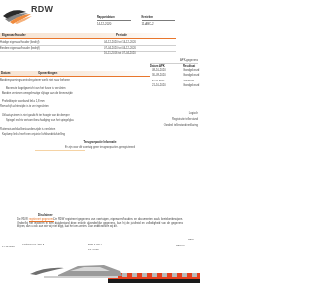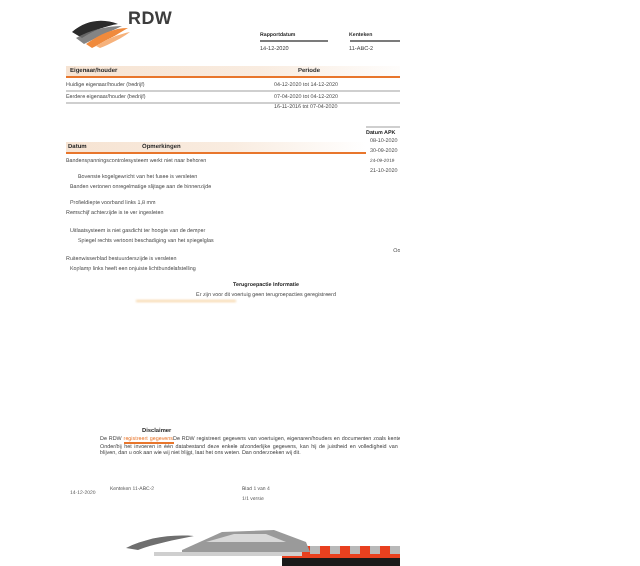--- a/index.html
+++ b/index.html
@@ -3,21 +3,21 @@
 <meta charset="utf-8">
 <style>
   html,body{margin:0;padding:0;}
   body{
     width:200px;height:283px;overflow:hidden;
     background:#ffffff;
     font-family:"Liberation Sans",sans-serif;
     color:#231f20;
     position:relative;
   }
-  .page{position:absolute;inset:0;background:#fff;margin-left:33px;}
+  .page{position:absolute;inset:0;background:#fff;}
 
   
   .logo{position:absolute;left:2px;top:6px;width:52px;height:20px;}
   .logo-text{
     position:absolute;left:31px;top:4px;
     font-size:9px;font-weight:bold;letter-spacing:.2px;color:#3d3d3d;
   }
   .title{
     position:absolute;left:0;right:0;top:8px;
     text-align:center;

